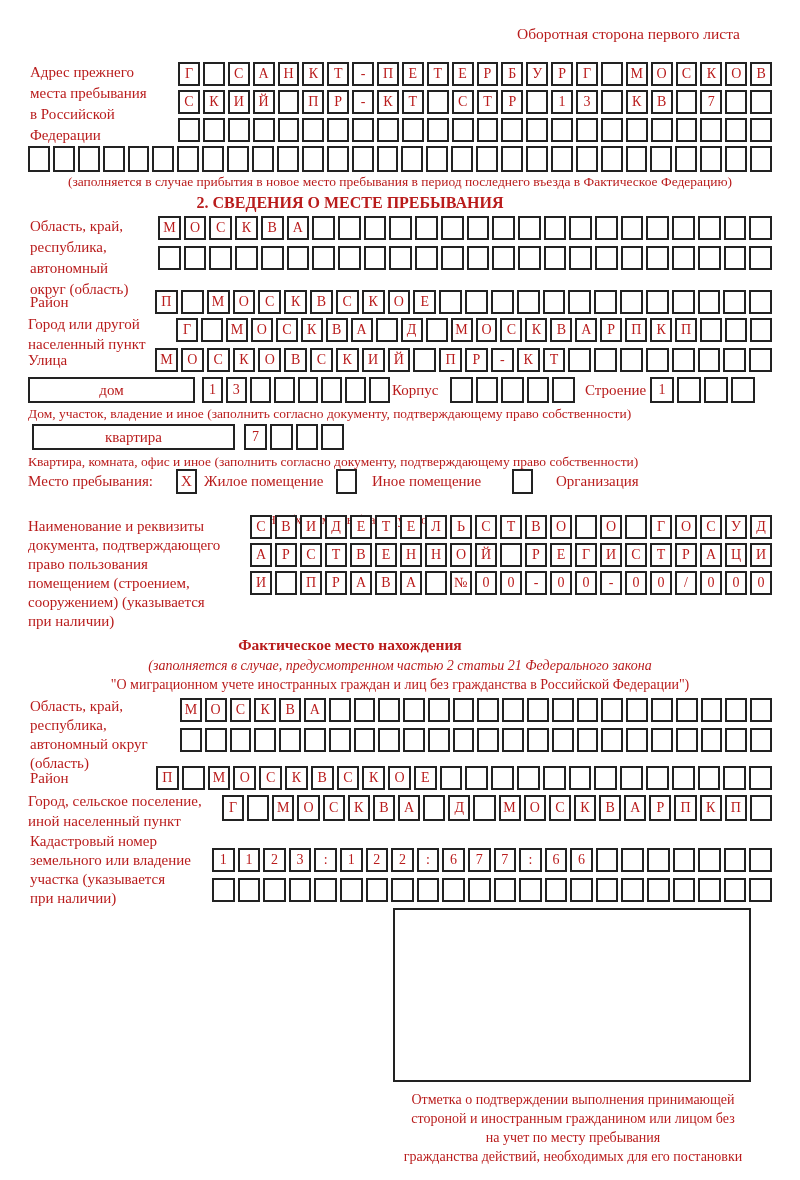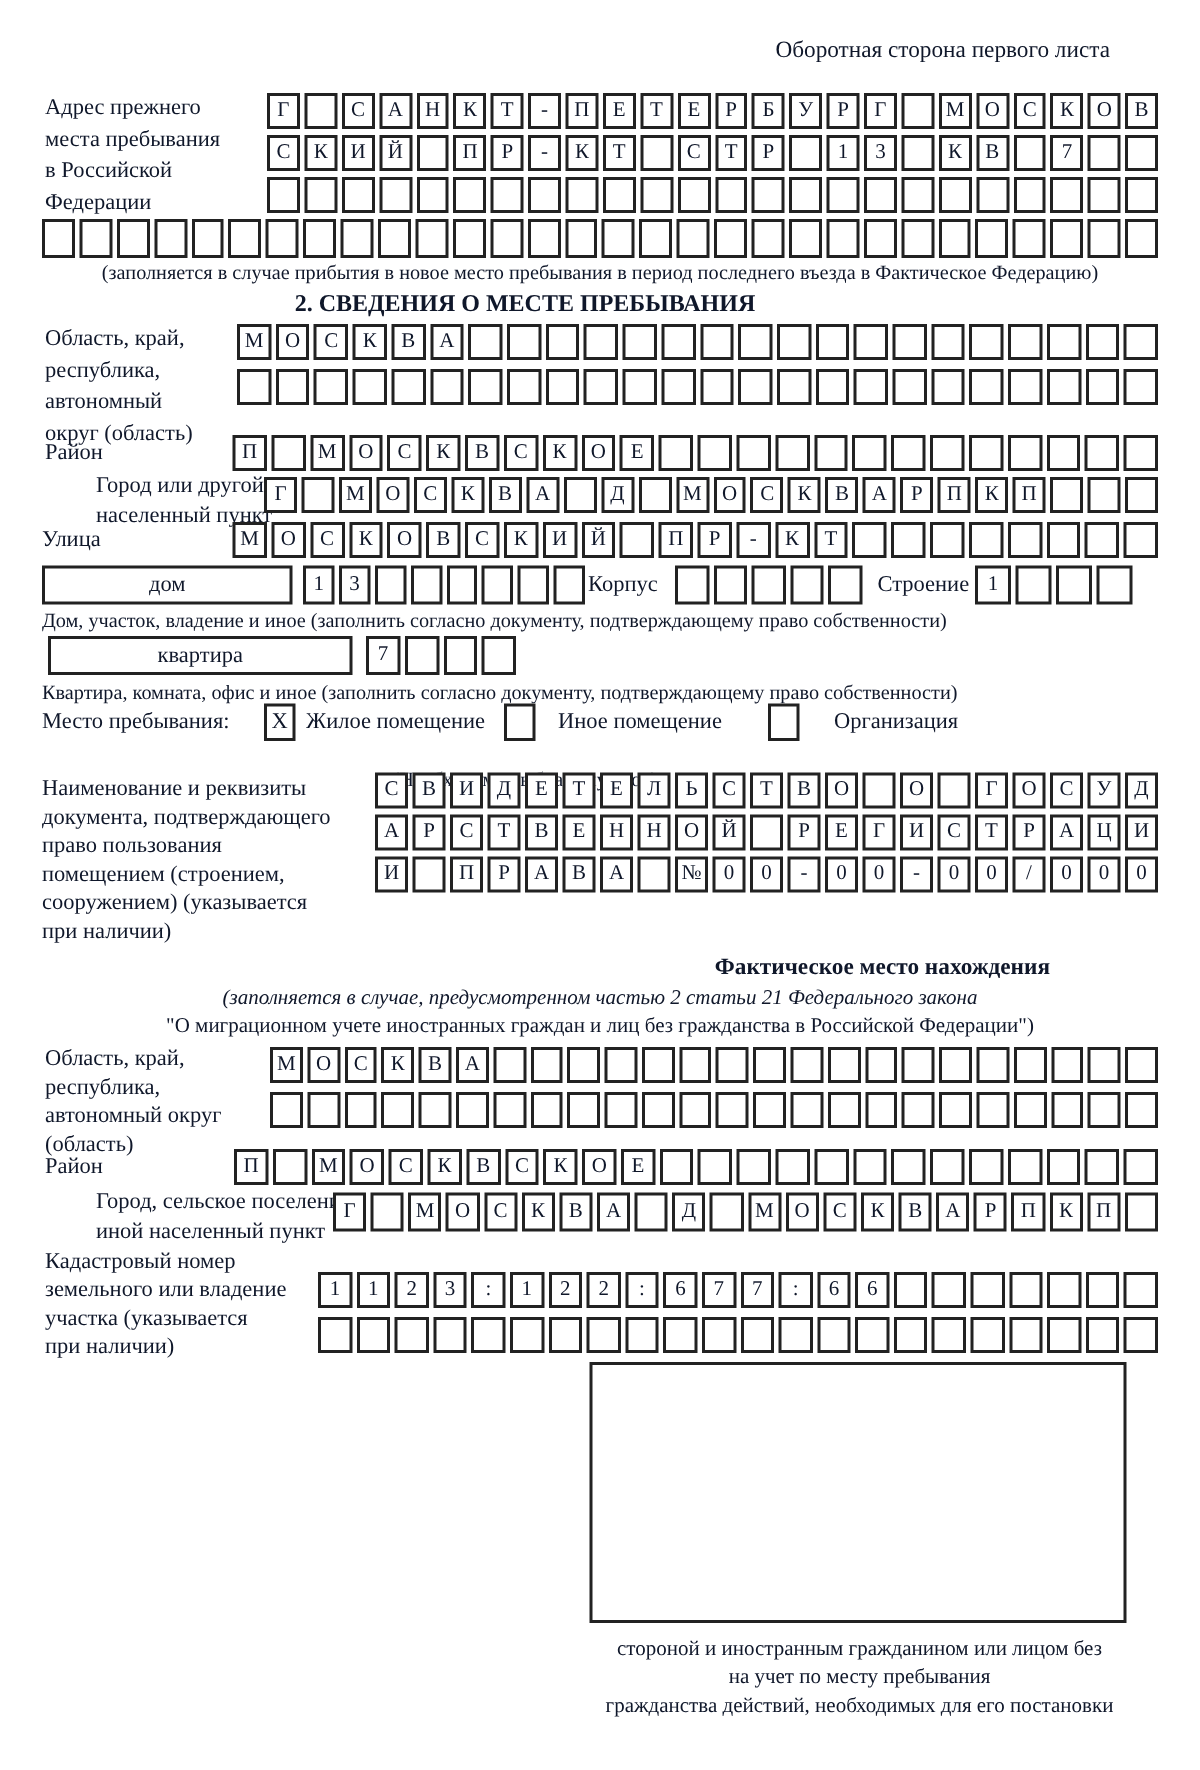--- a/index.html
+++ b/index.html
@@ -1,31 +1,31 @@
 <!DOCTYPE html>
 <html><head>
 <meta charset="utf-8">
 <style>
   html,body{margin:0;padding:0;background:#ffffff;}
   #page{
     position:relative;width:800px;height:1180px;background:#fff;
-    font-family:"Liberation Serif","DejaVu Serif",serif;color:#0f172a;
+    font-family:"Liberation Serif","DejaVu Serif",serif;color:#b91c1c;
     overflow:hidden;
   }
   .abs{position:absolute;}
   .grid{position:absolute;display:grid;gap:3px;}
   .cell{
     border:2px solid #222;height:24px;box-sizing:border-box;
     display:flex;align-items:center;justify-content:center;
     font-size:14px;line-height:1;background:#fff;
   }
   .h26 .cell{height:26px;}
   .lbl{position:absolute;font-size:15px;line-height:21px;white-space:nowrap;}
   .lh19 div{line-height:19px;}
-  .lh20 div{line-height:20px;margin-left:36px;}
+  .lh20 div{line-height:20px;}
   .note{position:absolute;font-size:13.5px;white-space:nowrap;}
   .center{text-align:center;}
   .title{position:absolute;left:0;width:700px;text-align:center;font-weight:bold;font-size:16px;}
   .bigbox{
     position:absolute;border:2px solid #222;box-sizing:border-box;background:#fff;
     display:flex;align-items:center;justify-content:center;font-size:15px;
   }
   .chk{
     position:absolute;border:2px solid #222;box-sizing:border-box;width:21px;height:25px;
     display:flex;align-items:center;justify-content:center;font-size:15px;background:#fff;
@@ -423,21 +423,21 @@
       <div class="cell">0</div>
       <div class="cell">-</div>
       <div class="cell">0</div>
       <div class="cell">0</div>
       <div class="cell">/</div>
       <div class="cell">0</div>
       <div class="cell">0</div>
       <div class="cell">0</div>
     </div>
 
-  <div class="title" style="top:636px;font-size:15.5px;text-align:right;">Фактическое место нахождения</div>
+  <div class="title" style="top:636px;font-size:15.5px;">Фактическое место нахождения</div>
   <div class="note center" style="left:0;top:658px;width:800px;font-size:14px;font-style:italic;">(заполняется в случае, предусмотренном частью 2 статьи 21 Федерального закона</div>
   <div class="note center" style="left:0;top:677px;width:800px;font-size:14px;">"О миграционном учете иностранных граждан и лиц без гражданства в Российской Федерации")</div>
 
   <div class="lbl lh19" style="left:30px;top:697px;">
       <div>Область, край,</div>
       <div>республика,</div>
       <div>автономный округ</div>
       <div>(область)</div>
     </div>
   <div class="grid" style="left: 180px; top: 698px; width: 592px; grid-template-columns: repeat(24, 1fr);">
@@ -600,18 +600,19 @@
       <div class="cell"></div>
       <div class="cell"></div>
       <div class="cell"></div>
       <div class="cell"></div>
       <div class="cell"></div>
       <div class="cell"></div>
     </div>
 
   <div class="bigbox" style="left:393px;top:908px;width:358px;height:174px;"></div>
   <div class="lbl lh19 center" style="left:373px;top:1090px;width:400px;font-size:14px;white-space:normal;">
+      <div>Отметка о подтверждении выполнения принимающей</div>
       <div>стороной и иностранным гражданином или лицом без</div>
       <div>на учет по месту пребывания</div>
       <div>гражданства действий, необходимых для его постановки</div>
     </div>
 
 </div>
 
 </body></html>

